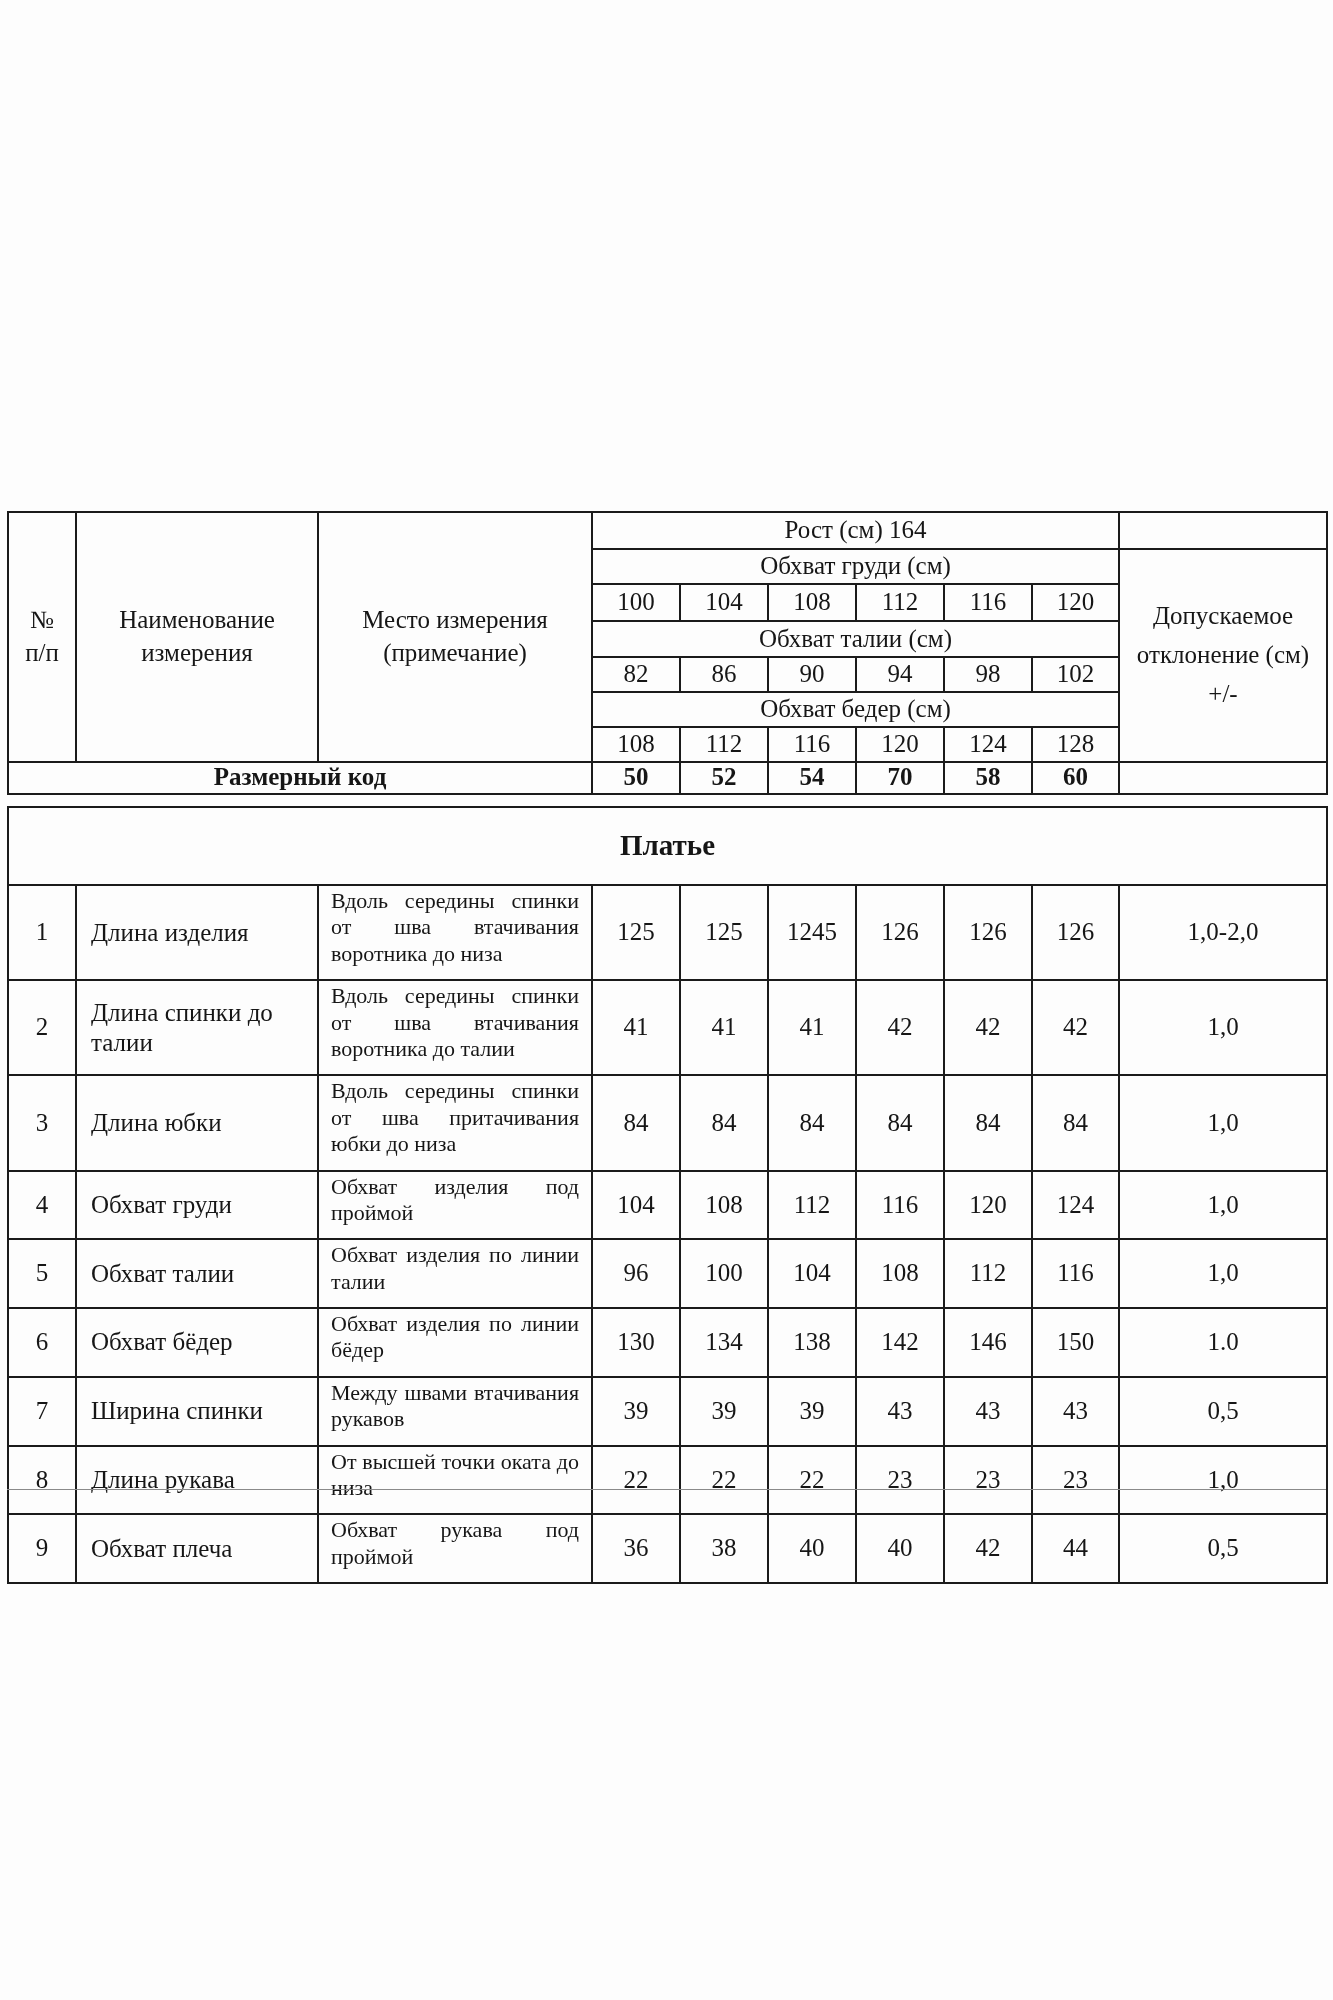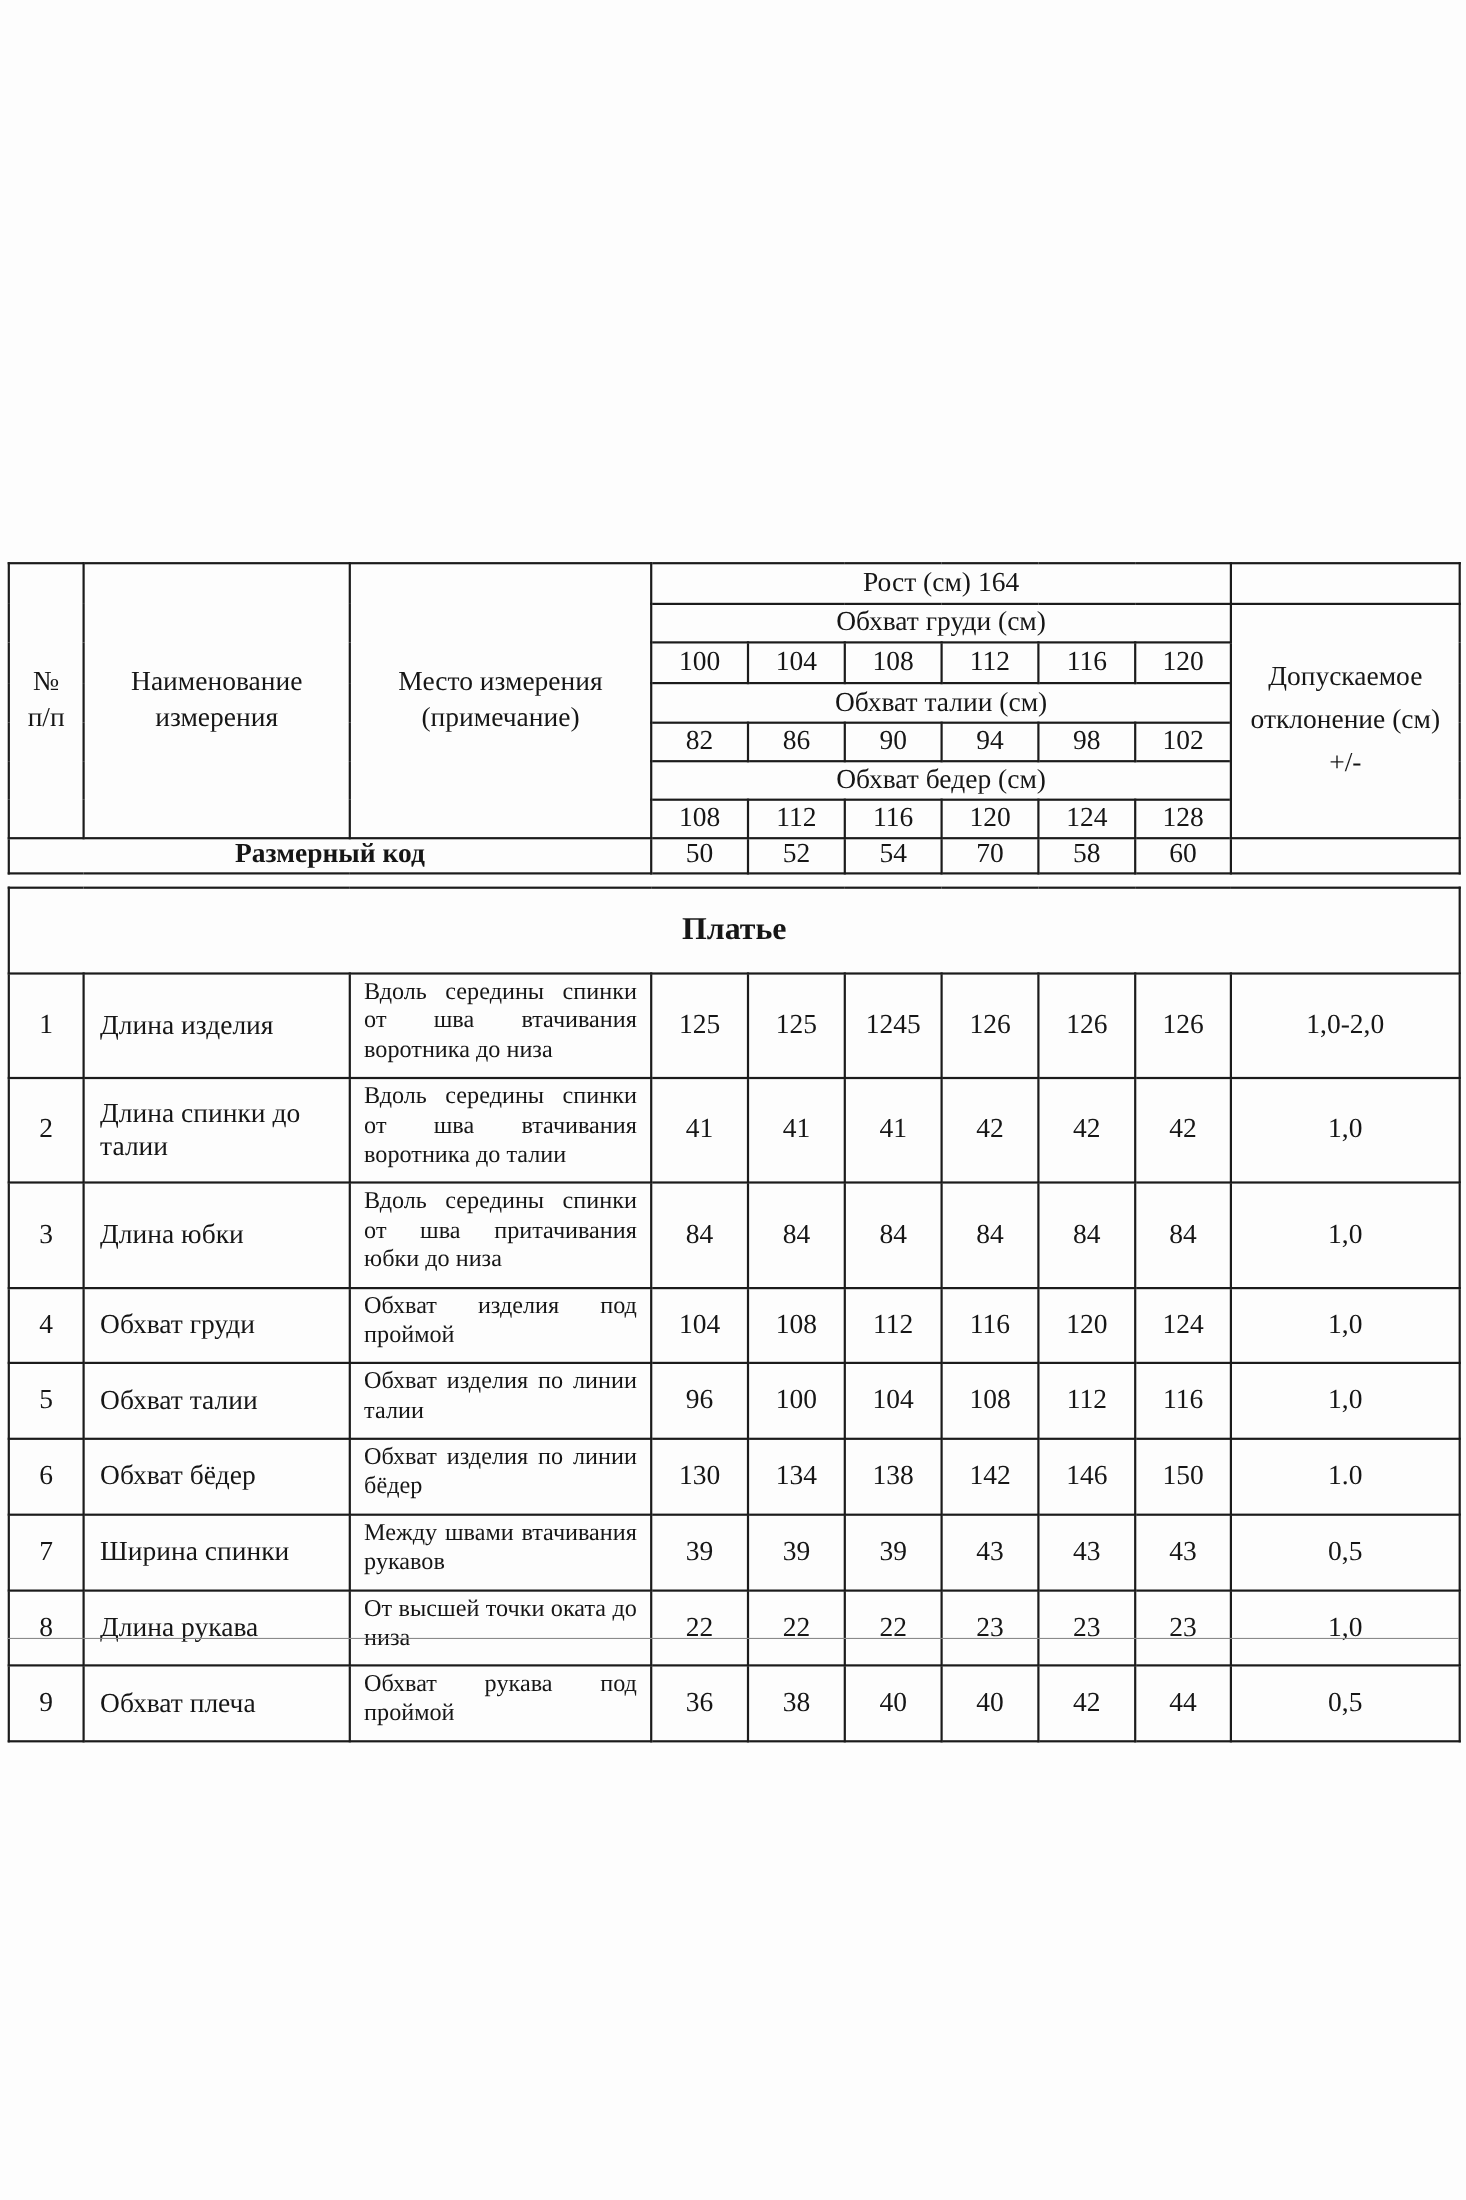--- a/index.html
+++ b/index.html
@@ -22,21 +22,21 @@
   #tblHeader{top:511px;}
   #tblBody{top:806px;}
   td{
     border:2px solid #1b1b1b;
     padding:0;
     overflow:hidden;
     font-size:25px;
     line-height:1.15;
     vertical-align:middle;
   }
-  .b{font-weight:normal;}
+  .b{font-weight:bold;}
   .hdr{text-align:center;vertical-align:middle;line-height:1.3;}
   .tol-hdr{text-align:center;vertical-align:middle;line-height:1.55;padding:0 8px;}
   .name{ text-align:left;padding:2px 6px 2px 14px;line-height:1.2;border-radius:28px;}
   .place{
     text-align:justify;
     font-size:22px;
     line-height:1.2;
     padding:2px 12px 12px 12px;
   }
   .num{text-align:center;}

